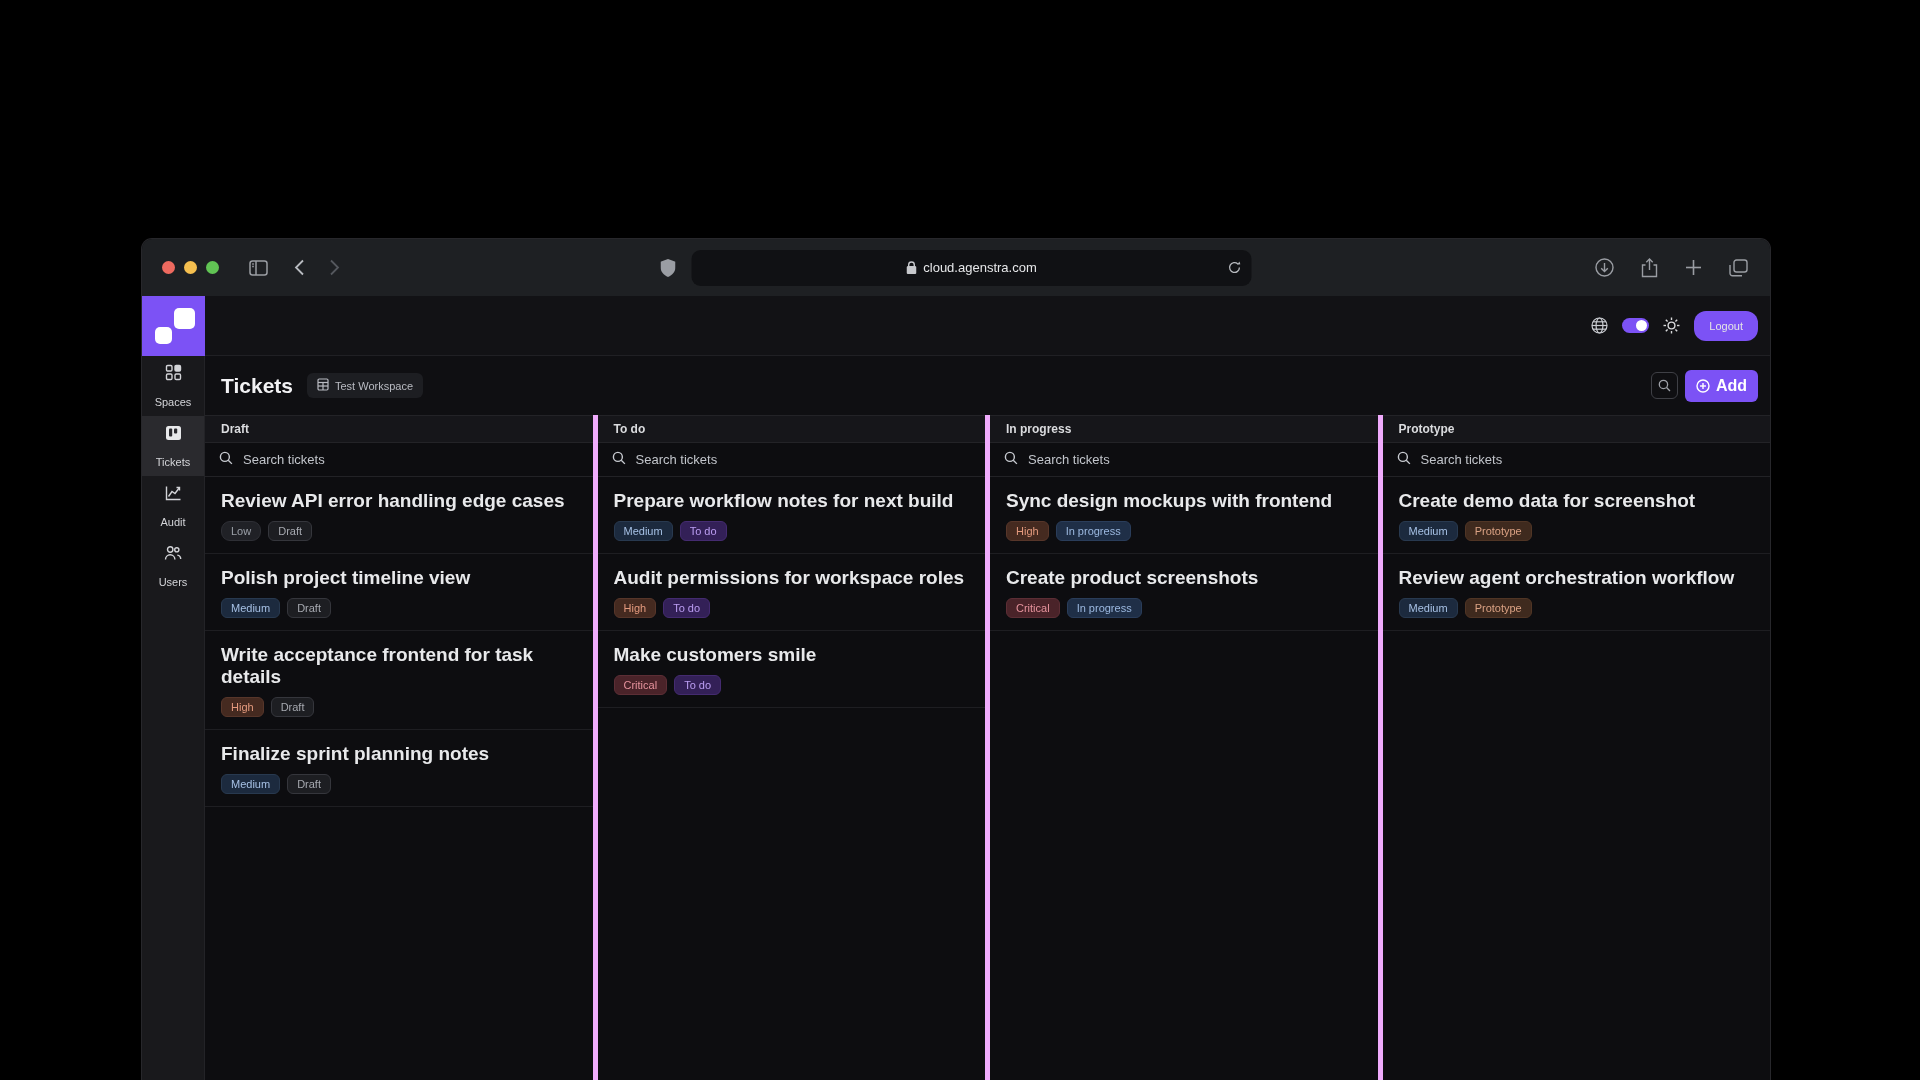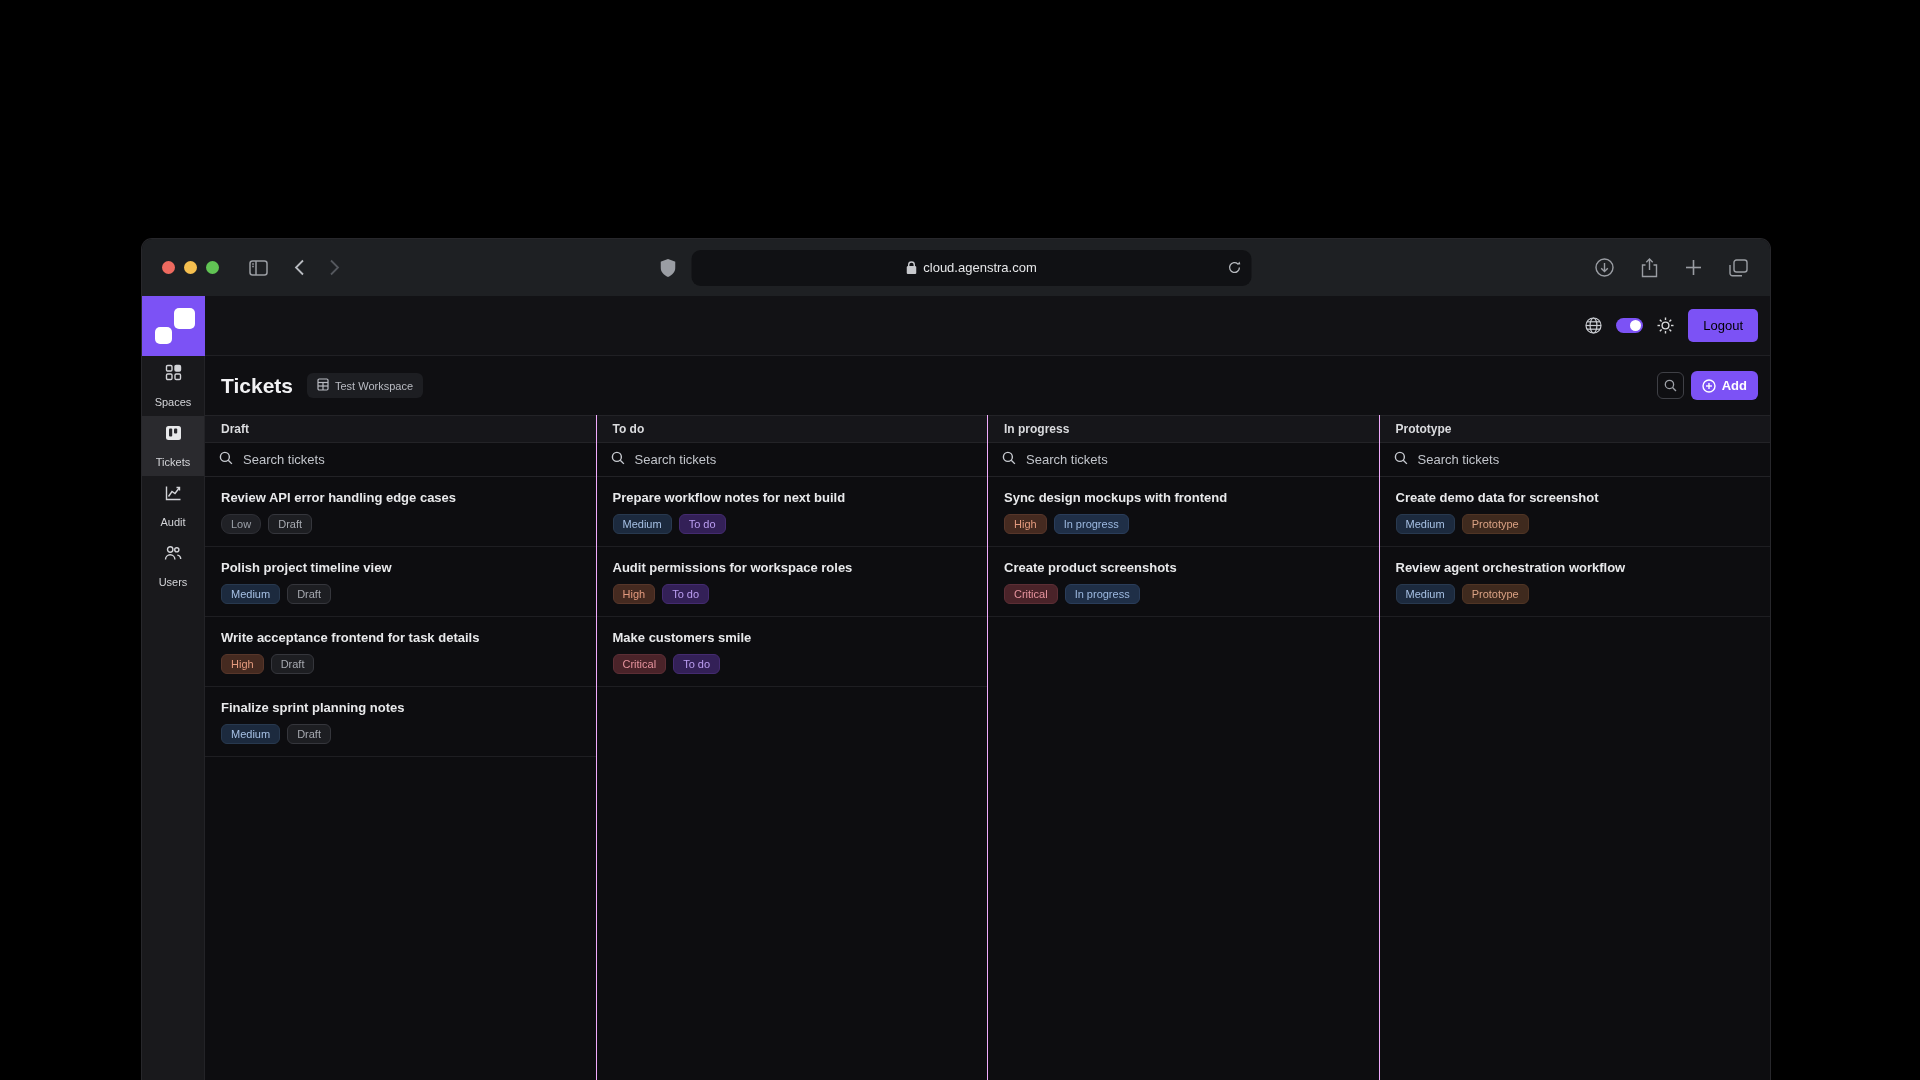--- a/index.html
+++ b/index.html
@@ -39,60 +39,60 @@
   .logo .sq1 { position:absolute; left:32px; top:12px; width:21px; height:21px;
                background:#fff; border-radius:5px; }
   .logo .sq2 { position:absolute; left:13px; top:31px; width:17px; height:17px;
                background:#fff; border-radius:5px; }
   .hdr-right { margin-left:auto; display:flex; align-items:center; gap:14px; padding-right:12px; }
   .globe { color:#c9cbd0; display:flex; }
   .toggle { width:27px; height:15px; border-radius:8px; background:#7c52f5; position:relative; }
   .toggle .knob { position:absolute; right:2px; top:2px; width:11px; height:11px;
                   border-radius:50%; background:#fff; }
   .sun { color:#d8d9db; display:flex; }
-  .logout-btn { background:#7c52f5; color:#000000; font-size:13px; border:none;
-                border-radius:5px; padding:9px 15px; cursor:pointer; }
+  .logout-btn { background:#7c52f5; color:#e5e5e5; font-size:11px; border:none;
+                border-radius:12px; padding:9px 15px; cursor:pointer; }
 
   
   .body-row { flex:1; display:flex; min-height:0; }
   .sidebar { width:63px; flex:0 0 63px; background:#19191c; border-right:1px solid #232327;
              display:flex; flex-direction:column; }
   .nav-item { height:60px; display:flex; flex-direction:column; align-items:center;
               justify-content:center; gap:15px; color:#d3d4d8; font-size:11px; cursor:pointer; }
   .nav-item.active { background:#2a2a2e; }
   .nav-item svg { display:block; }
 
   .main { flex:1; display:flex; flex-direction:column; min-width:0; }
   .title-row { height:59px; flex:0 0 59px; display:flex; align-items:center;
                padding:0 12px 0 16px; background:#0f0f12; }
   .page-title { color:#f2f2f4; font-size:21px; font-weight:bold; }
   .ws-badge { margin-left:14px; background:#1d1e22; border-radius:6px; padding:5px 10px;
               display:flex; align-items:center; gap:6px; color:#b9bbc2; font-size:11px; }
   .title-actions { margin-left:auto; display:flex; align-items:center; gap:7px; }
   .search-btn { width:27px; height:27px; border:1px solid #3f4046; background:transparent;
                 border-radius:6px; display:flex; align-items:center; justify-content:center;
                 color:#9ea1a8; cursor:pointer; }
-  .add-btn { background:#7c52f5; border:none; color:#fff; font-size:13px; font-weight:bold;
+  .add-btn { background:#7c52f5; border:none; color:#fff; font-size:16px; font-weight:bold;
              border-radius:6px; padding:7px 11px; display:flex; align-items:center; gap:6px;
              cursor:pointer; }
 
   .board { flex:1; display:flex; min-height:0; }
-  .column { flex:1; display:flex; flex-direction:column; border-right:1px solid #f0abfc; min-width:0; }
+  .column { flex:1; display:flex; flex-direction:column; border-right:5px solid #f0abfc; min-width:0; }
   .column:last-child { border-right:none; }
   .col-header { height:28px; flex:0 0 28px; background:#16161a; border-top:1px solid #232327;
                 border-bottom:1px solid #232327; display:flex; align-items:center;
                 padding:0 16px; color:#dadbde; font-size:12px; font-weight:bold; }
   .col-search { height:34px; flex:0 0 34px; border-bottom:1px solid #222226;
                 display:flex; align-items:center; gap:10px; padding:0 14px; color:#c7cad0; }
   .col-search input { flex:1; background:transparent; border:none; outline:none;
                       color:#d2d4d9; font-size:13px; font-family:inherit; }
   .col-search input::placeholder { color:#c2c5cb; opacity:1; }
 
   .card { border-bottom:1px solid #1e1e22; padding:13px 16px 12px; cursor:pointer; }
-  .card-title { color:#e8e9eb; font-size:13px; font-weight:bold; margin-bottom:9px; }
+  .card-title { color:#e8e9eb; font-size:19px; font-weight:bold; margin-bottom:9px; }
   .tag-row { display:flex; gap:7px; }
   .tag { font-size:11px; padding:3px 9px; border-radius:6px; border:1px solid transparent; }
   .tag[data-variant="low"]        { background:#202126; color:#9ba0a8; border-color:#2e2f35;border-radius:9px; }
   .tag[data-variant="draft"]      { background:#1d1e22; color:#a6a9b0; border-color:#35363c; }
   .tag[data-variant="medium"]     { background:#1c2a3e; color:#a6c0e4; border-color:#28394f; }
   .tag[data-variant="high"]       { background:#452a20; color:#e49a7e; border-color:#57362a; }
   .tag[data-variant="critical"]   { background:#4a2329; color:#e6939d; border-color:#5c2e35; }
   .tag[data-variant="todo"]       { background:#332057; color:#bb9df2; border-color:#442b70; }
   .tag[data-variant="inprogress"] { background:#1f2f47; color:#9cb9e0; border-color:#2a3d5a; }
   .tag[data-variant="prototype"]  { background:#3f2a1e; color:#dba284; border-color:#503525; }

